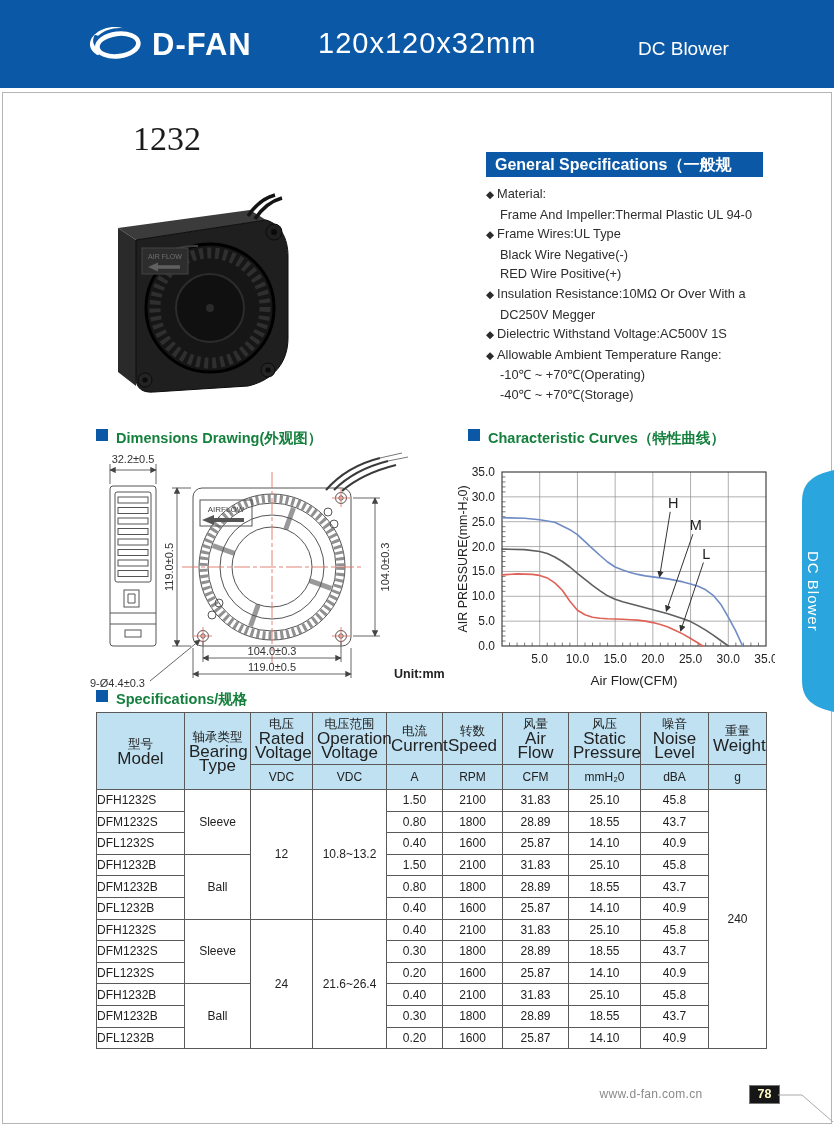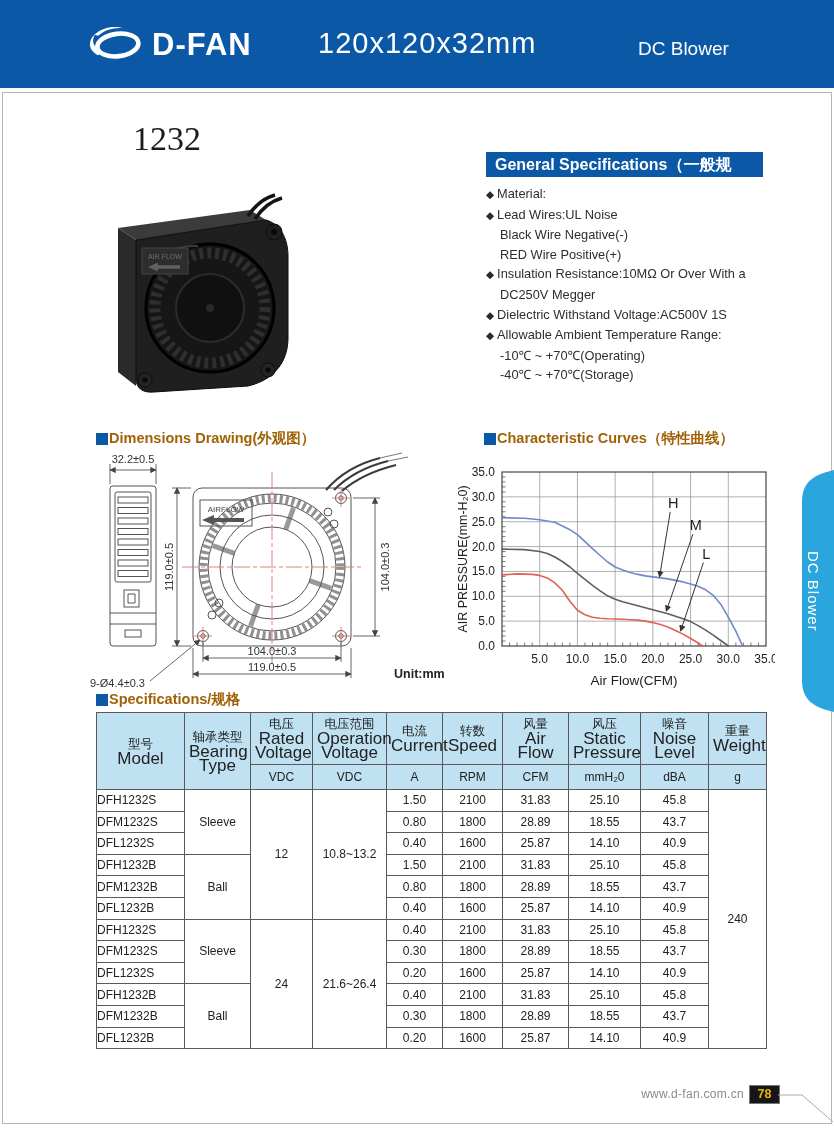--- a/index.html
+++ b/index.html
@@ -19,24 +19,24 @@
   .product-photo{position:absolute;left:98px;top:190px;}
   
   .gs-panel{position:absolute;left:486px;top:152px;width:290px;}
   .gs-title{width:277px;height:25px;background:var(--header_blue,#0b58a6);color:#fff;
             font-size:16px;font-weight:bold;line-height:25px;padding-left:9px;box-sizing:border-box;}
   .gs-list{margin-top:7px;font-size:12.8px;color:#2e2e2e;}
   .gs-line{line-height:19.6px;white-space:nowrap;}
   .gs-line.cont{padding-left:14px;}
   .diamond{font-size:10.5px;margin-right:3px;color:#2b2b2b;}
   
-  .sec-title{position:absolute;display:flex;align-items:center;gap:1px;font-size:14.5px;font-weight:bold;color:#a16207;}
+  .sec-title{position:absolute;display:flex;gap:8px;font-size:14.5px;font-weight:bold;color:#15803d;}
   .sec-square{width:12px;height:12px;background:var(--header_blue,#0b58a6);flex:0 0 auto;}
   #dim-title{left:96px;top:429px;}
-  #curve-title{left:484px;top:429px;}
+  #curve-title{left:468px;top:429px;}
   #spec-title{left:96px;top:690px;}
   
   .dim-wrap{position:absolute;left:88px;top:450px;}
   #curve-chart{position:absolute;left:450px;top:462px;width:325px;height:235px;}
   svg text{font-family:"Liberation Sans", sans-serif;}
   
   .side-tab{position:absolute;left:786px;top:468px;width:48px;height:246px;}
   .tab-text{position:absolute;left:12px;top:0;width:30px;height:100%;display:flex;align-items:center;justify-content:center;
             writing-mode:vertical-rl;color:#fff;font-size:15px;letter-spacing:1px;}
   
@@ -45,23 +45,23 @@
   .spec-table th,.spec-table td{border:1px solid #595959;}
   .spec-table{border:1.5px solid #3f3f3f;}
   .spec-table thead th{background:var(--table_header_bg,#bfe1f2);font-weight:normal;padding:2px 4px;}
   .spec-table thead tr:first-child{height:52px;}
   .spec-table thead tr:last-child{height:25px;}
   .spec-table thead .zh{font-size:12.5px;line-height:15px;}
   .spec-table thead .en{font-size:17px;line-height:14px;}
   .spec-table tbody td{text-align:center;height:20.6px;padding:0;line-height:14px;}
   .spec-table tbody td.model{text-align:left;}
   
-  .footer-site{position:absolute;left:558px;top:1087px;width:186px;text-align:right;font-size:12px;color:#8a8a8a;letter-spacing:.3px;}
+  .footer-site{position:absolute;left:558px;top:1087px;width:186px;text-align:center;font-size:12px;color:#8a8a8a;letter-spacing:.3px;}
   .footer-page{position:absolute;left:749px;top:1085px;width:29px;height:17px;background:#161616;border:1px solid #777;
-               color:#eab308;font-size:12.5px;font-weight:bold;text-align:center;line-height:17px;box-sizing:content-box;}
+               color:#fef9c3;font-size:12.5px;font-weight:bold;text-align:center;line-height:17px;box-sizing:content-box;}
   .footer-lines{position:absolute;left:771px;top:1086px;}
 </style>
 </head>
 <body>
 
 <div class="page">
 
   <div class="header">
     <svg class="logo-swirl" width="60" height="38" viewBox="0 0 64 40">
       <ellipse cx="34" cy="20" rx="22" ry="12" fill="none" stroke="#fff" stroke-width="5" transform="rotate(-7 34 20)"></ellipse>
@@ -97,21 +97,22 @@
     <polygon points="50,77 60,72.5 60,81.5" fill="#606060"></polygon>
     <line x1="60" y1="77" x2="82" y2="77" stroke="#606060" stroke-width="3.5"></line>
     <path d="M150,26 C158,14 166,8 177,5" stroke="#141414" stroke-width="3.5" fill="none"></path>
     <path d="M157,29 C165,17 173,11 184,8" stroke="#141414" stroke-width="3.5" fill="none"></path>
   </svg>
 
   <div class="gs-panel">
     <div class="gs-title">General Specifications（一般规格）</div>
     <div class="gs-list" id="gs-list">
         <div class="gs-line bullet"><span class="diamond">◆</span><span>Material:</span></div>
-        <div class="gs-line bullet"><span class="diamond">◆</span><span>Lead Wires:UL Noise</span></div>
+        <div class="gs-line cont"><span>Frame And Impeller:Thermal Plastic UL 94-0</span></div>
+        <div class="gs-line bullet"><span class="diamond">◆</span><span>Frame Wires:UL Type</span></div>
         <div class="gs-line cont"><span>Black Wire Negative(-)</span></div>
         <div class="gs-line cont"><span>RED Wire Positive(+)</span></div>
         <div class="gs-line bullet"><span class="diamond">◆</span><span>Insulation Resistance:10MΩ Or Over With a</span></div>
         <div class="gs-line cont"><span>DC250V Megger</span></div>
         <div class="gs-line bullet"><span class="diamond">◆</span><span>Dielectric Withstand Voltage:AC500V 1S</span></div>
         <div class="gs-line bullet"><span class="diamond">◆</span><span>Allowable Ambient Temperature Range:</span></div>
         <div class="gs-line cont"><span>-10℃ ~ +70℃(Operating)</span></div>
         <div class="gs-line cont"><span>-40℃ ~ +70℃(Storage)</span></div>
       </div>
   </div>

